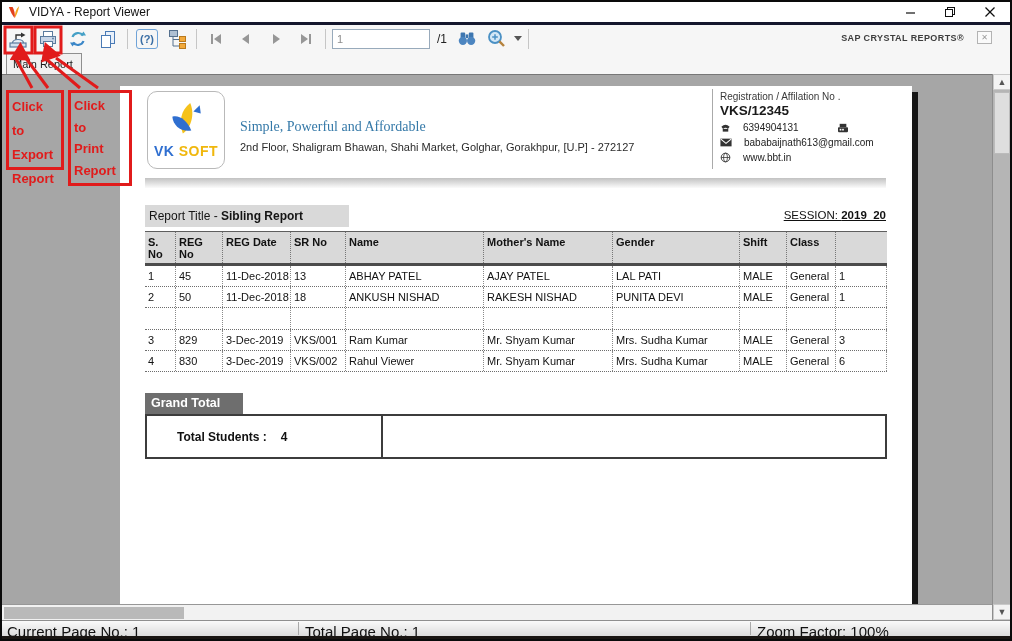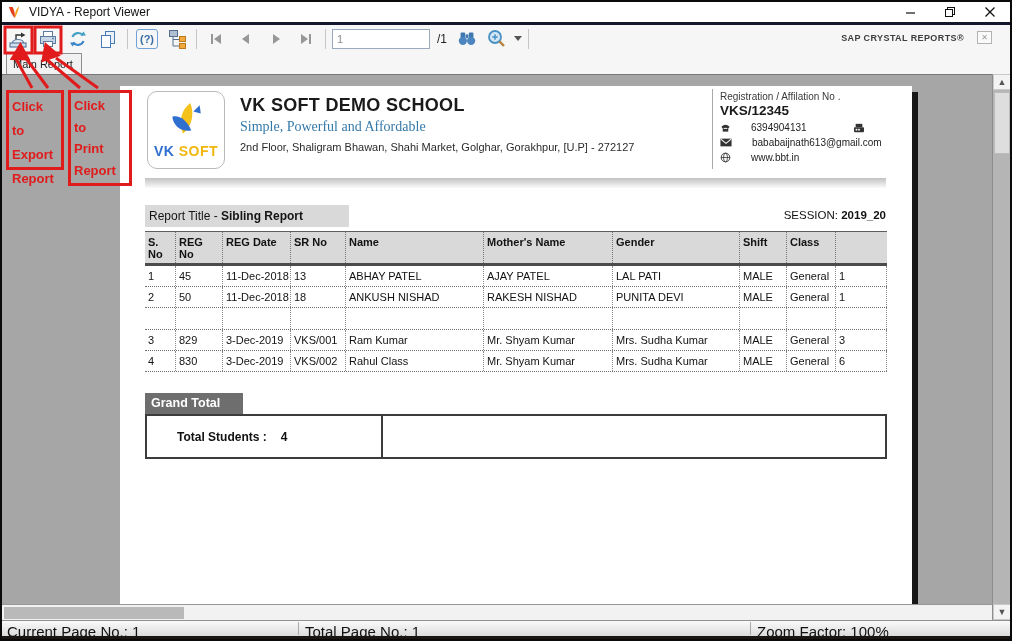--- a/index.html
+++ b/index.html
@@ -56,28 +56,28 @@
   .logo { position:absolute; left:27px; top:5px; width:78px; height:78px; border:1px solid #b9b9b9; border-radius:10px; background:#fff; display:flex; flex-direction:column; align-items:center; justify-content:center; }
   .logo-text { font-size:14px; font-weight:bold; letter-spacing:.5px; margin-top:1px; }
   .logo-text .vk { color:#2f6fd0; } .logo-text .soft { color:#f0b70d; }
   .school-name { position:absolute; left:120px; top:9px; font-size:18px; font-weight:bold; color:#1a1a1a; letter-spacing:.3px; }
   .school-tagline { position:absolute; left:120px; top:33px; font-family:"Liberation Serif",serif; font-size:14px; color:#3579a8; }
   .school-address { position:absolute; left:120px; top:55px; font-size:11px; color:#2b2b2b; }
   .reg-divider { position:absolute; left:592px; top:3px; width:1px; height:80px; background:#aaa; }
   .regblock { position:absolute; left:600px; top:5px; width:185px; }
   .reg-label { font-size:10px; color:#3a3a3a; }
   .reg-number { font-size:13.5px; font-weight:600; color:#1a1a1a; margin-top:1px; }
-  .contact { display:flex; align-items:center; gap:20px; font-size:10px; color:#222; margin-top:4px; }
+  .contact { display:flex; align-items:center; gap:12px; font-size:10px; color:#222; margin-top:4px; }
   .contact svg { flex:0 0 auto; }
   .fax-gap { margin-left:26px; }
   .hdr-band { position:absolute; left:25px; top:92px; width:741px; height:10px; background:linear-gradient(#c2c2c2,#fbfbfb); }
 
   .rtitle { position:absolute; left:25px; top:119px; width:204px; height:22px; background:#d9d9d9; font-size:12px; line-height:22px; padding-left:4px; color:#141414; }
   .rtitle b { font-weight:bold; }
-  .session { position:absolute; right:26px; top:123px; font-size:11.5px; color:#111; }
+  .session { position:absolute; right:26px; top:123px; font-size:11.5px; color:#111;text-decoration:underline; }
   .session b { font-weight:bold; }
 
   .rpt-table { position:absolute; left:25px; top:145px; width:742px; font-size:11px; color:#121212; }
   .grid { display:grid; grid-template-columns:31px 47px 68px 55px 138px 129px 127px 47px 49px 51px; }
   .thead { background:#d9d9d9; border-top:1px solid #5e5e5e; border-bottom:3px solid #4c4c4c; font-weight:bold; }
   .thead > div { padding:4px 2px 3px 3px; border-right:1px dotted #777; }
   .trow { border-bottom:1px dotted #6d6d6d; height:21px; }
   .trow > div { padding:0 2px 0 3px; border-right:1px dotted #8a8a8a; display:flex; align-items:center; overflow:hidden; white-space:nowrap; }
   .trow.spacer { height:22px; }
 
@@ -226,21 +226,20 @@
         <svg width="44" height="40" viewBox="0 0 40 38">
           <path d="M24 1 C15 8 13 19 17 30 C24 25 29 13 24 1 Z" fill="#f5c21b"></path>
           <path d="M7 14 C13 12 21 17 25 27 C16 29 8 23 7 14 Z" fill="#2f6fd0"></path>
           <path d="M27 9 L33 3 L34 11 Z" fill="#2f6fd0"></path>
         </svg>
         <div class="logo-text">
           <span class="vk">VK</span>
           <span class="soft">SOFT</span>
         </div>
       </div>
-      <div class="school-name">VK SOFT DEMO SCHOOL</div>
       <div class="school-tagline">Simple, Powerful and Affordable</div>
       <div class="school-address">2nd Floor, Shaligram Bhawan, Shahi Market, Golghar, Gorakhpur, [U.P] - 272127</div>
 
       <div class="reg-divider"></div>
       <div class="regblock">
         <div class="reg-label">Registration / Affilation No .</div>
         <div class="reg-number">VKS/12345</div>
         <div class="contact">
           <svg width="11" height="11" viewBox="0 0 16 16">
               <path d="M2 7 Q8 1 14 7 L11.5 10 Q8 7 4.5 10 Z" fill="#333"></path>
@@ -338,21 +337,21 @@
           <div>Mrs. Sudha Kumar</div>
           <div>MALE</div>
           <div>General</div>
           <div>3</div>
         </div>
         <div class="grid trow">
           <div>4</div>
           <div>830</div>
           <div>3-Dec-2019</div>
           <div>VKS/002</div>
-          <div>Rahul Class</div>
+          <div>Rahul Viewer</div>
           <div>Mr. Shyam Kumar</div>
           <div>Mrs. Sudha Kumar</div>
           <div>MALE</div>
           <div>General</div>
           <div>6</div>
         </div>
       </div>
 
       <div class="gtotal-label">Grand Total</div>
       <div class="gtotal-box">

